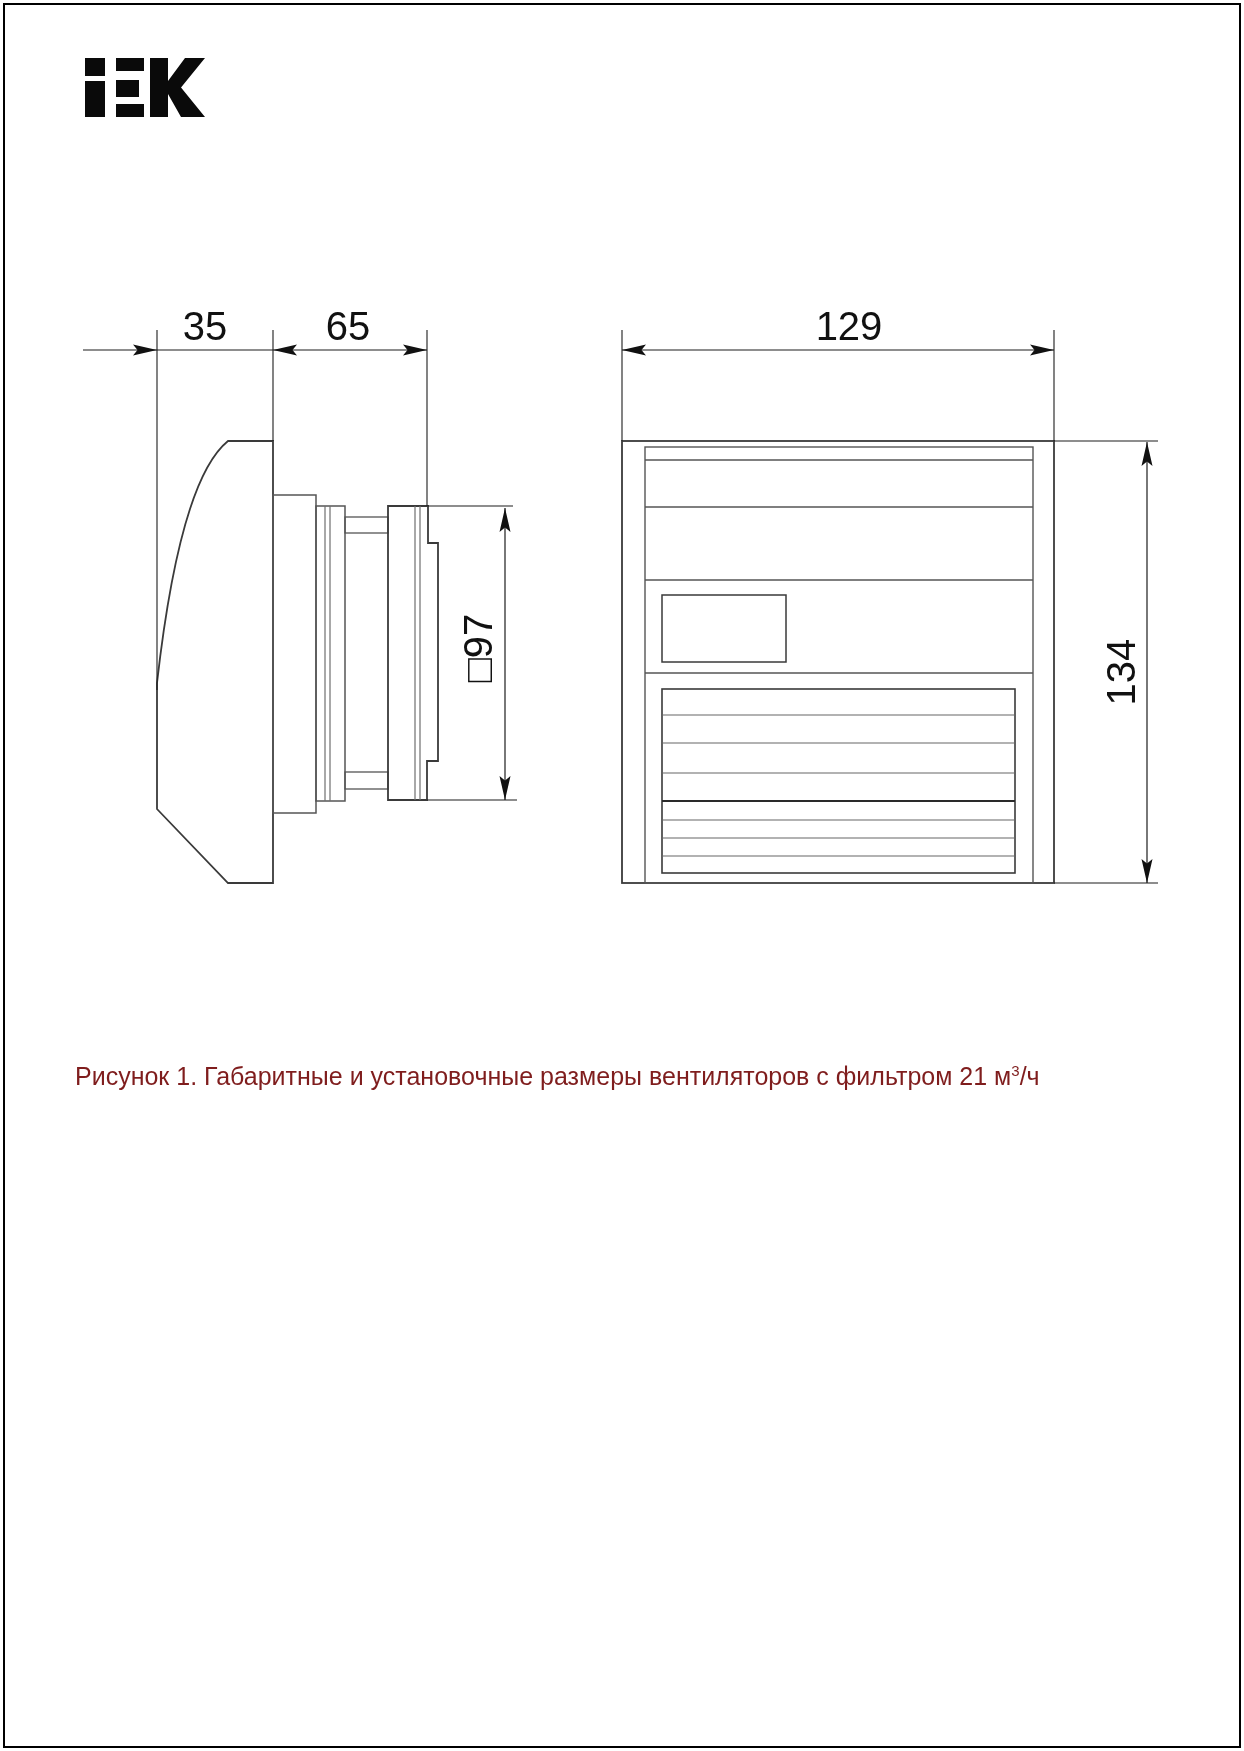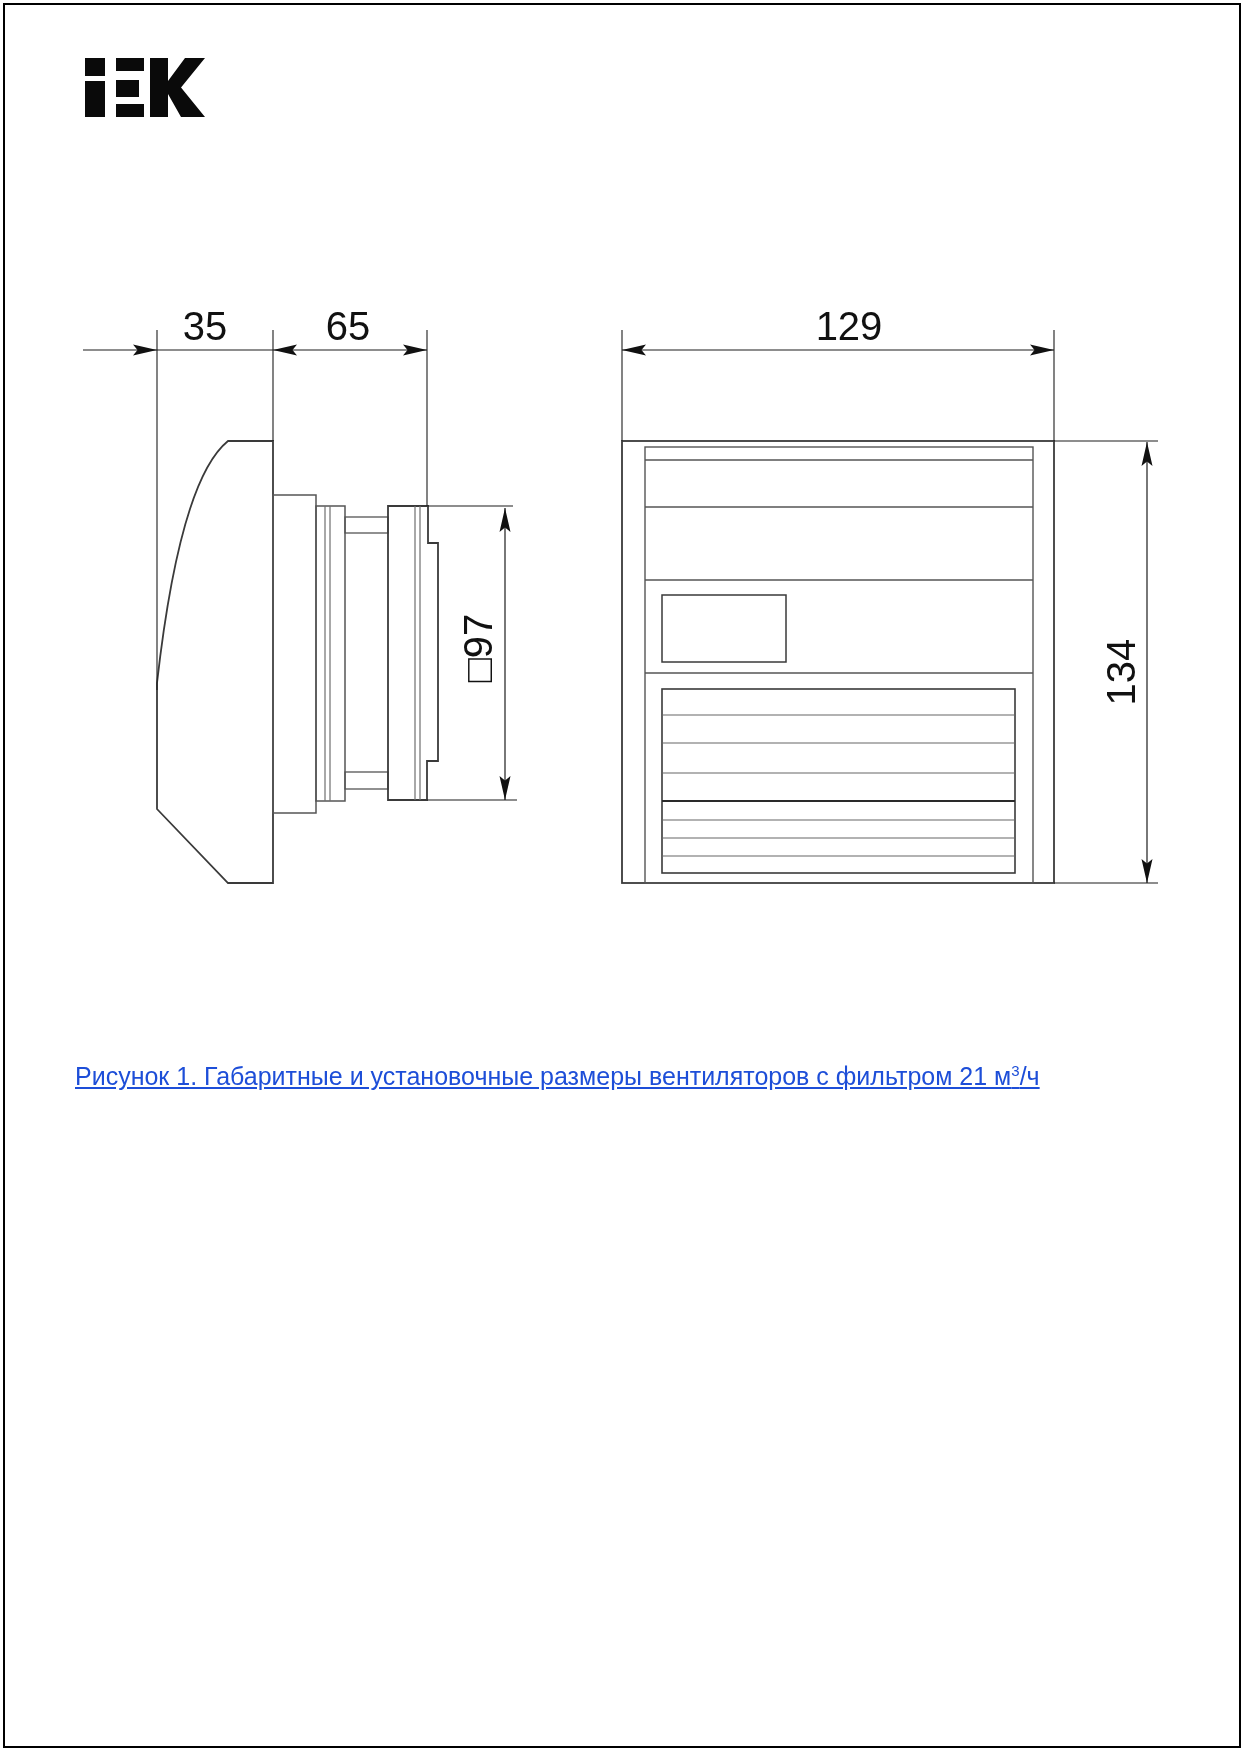--- a/index.html
+++ b/index.html
@@ -20,24 +20,23 @@
   .dim-label{
     font-family:"Liberation Sans", sans-serif;
     font-size:40px;
     fill:#111;
   }
   .caption{
     position:absolute;
     left:75px;top:1062px;
     width:1100px;
     font-size:25px;
-    color:#1d4ed8;
+    color:#7f1d1d;
     letter-spacing:0px;
     white-space:nowrap;
-    text-decoration:underline;
   }
   .caption sup{font-size:15px;vertical-align:super;line-height:0;}
 </style>
 </head>
 <body>
 
 <div class="page">
 
   <div class="page-border"></div>
 

